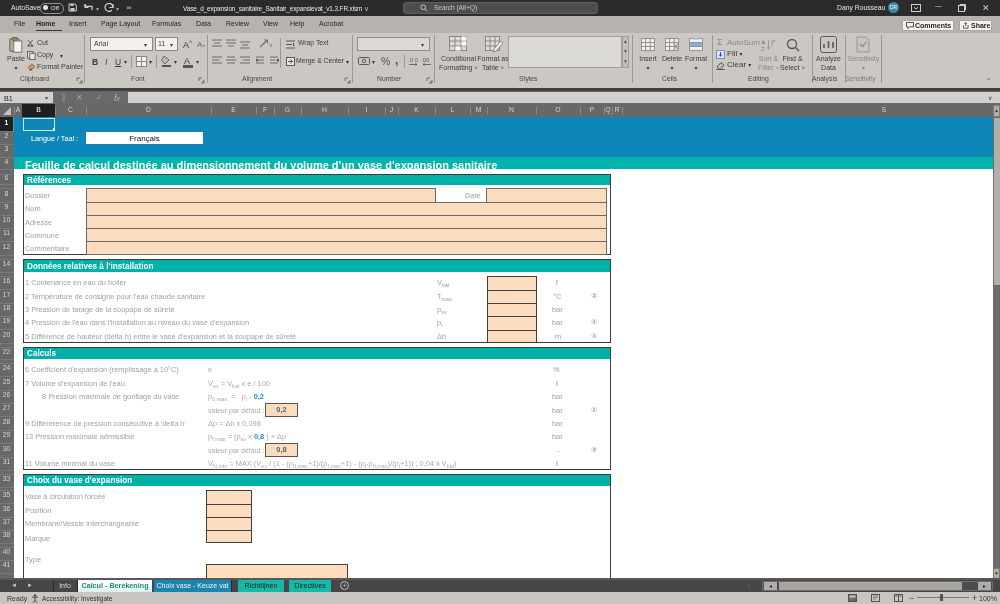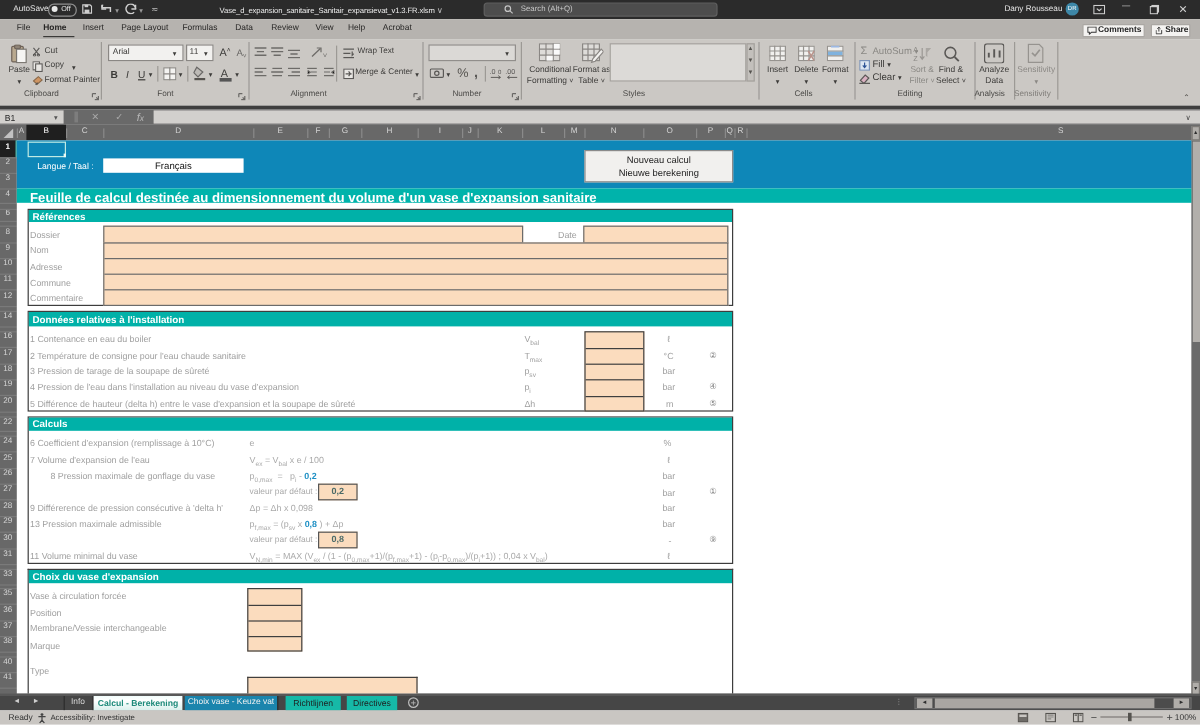--- a/index.html
+++ b/index.html
@@ -461,21 +461,20 @@
 
 <div class="a" style="left:14px;top:117px;width:979px;height:461px;background:#ffffff;"></div>
 <div class="a" style="left:14px;top:117px;width:979px;height:40px;background:#0e87b8;"></div>
 <div class="a" style="left:14px;top:157px;width:979px;height:11.5px;background:#00b3ab;"></div>
 
 <div class="a" style="left:22.5px;top:117.5px;width:32px;height:13px;border:1.2px solid #bfeae4;box-sizing:border-box;"></div>
 <div class="a" style="left:52.5px;top:128px;width:2.5px;height:2.5px;background:#eafaf6;"></div>
 
 <div class="a" style="left:31px;top:134px;font-size:7.2px;color:#fff;">Langue / Taal :</div>
 <div class="a" style="left:86px;top:131.5px;width:117px;height:12.5px;background:#fff;color:#111;font-size:8px;text-align:center;line-height:13px;">Français</div>
-<div class="a" style="left:487px;top:125px;width:124px;height:27px;background:#f1f0ee;border:1px solid #8a8a8a;box-sizing:border-box;color:#1d1d1d;font-size:7.8px;text-align:center;line-height:11.5px;padding-top:1.5px;">Nouveau calcul<br>Nieuwe berekening</div>
 
 <div class="a" style="left:25px;top:158.5px;font-size:11px;font-weight:bold;color:#fff;">Feuille de calcul destinée au dimensionnement du volume d'un vase d'expansion sanitaire</div>
 
 <div class="a" style="left:23px;top:174px;width:588px;height:81px;border:1px solid #3d3d3d;box-sizing:border-box;"></div>
 <div class="a secbar" style="left:24px;top:174.5px;width:586px;height:10px;padding-left:3px;box-sizing:border-box;">Références</div>
 <div class="a lbl" style="left:25px;top:191px;">Dossier</div>
 <div class="a lbl" style="left:25px;top:204px;text-align:center;">Nom</div>
 <div class="a lbl" style="left:25px;top:217.5px;">Adresse</div>
 <div class="a lbl" style="left:25px;top:230.5px;">Commune</div>
 <div class="a lbl" style="left:25px;top:244px;">Commentaire</div>

